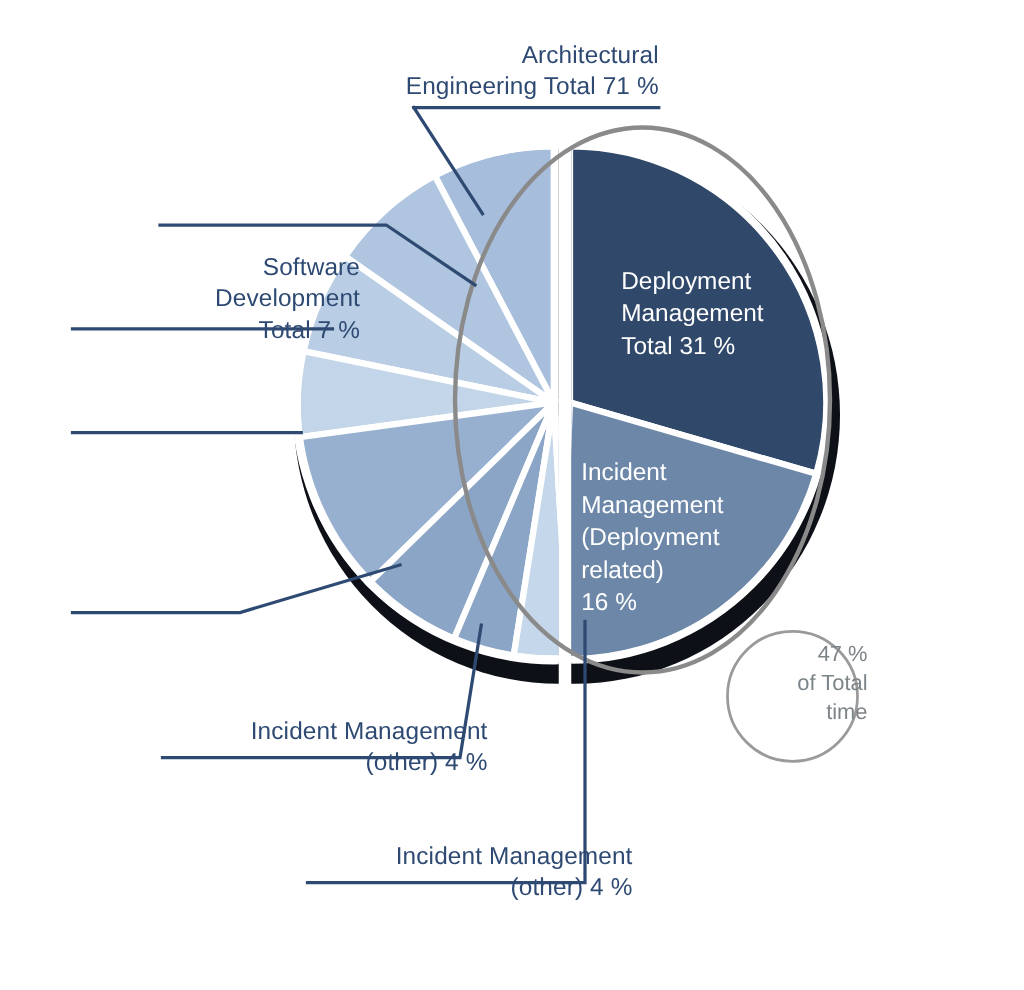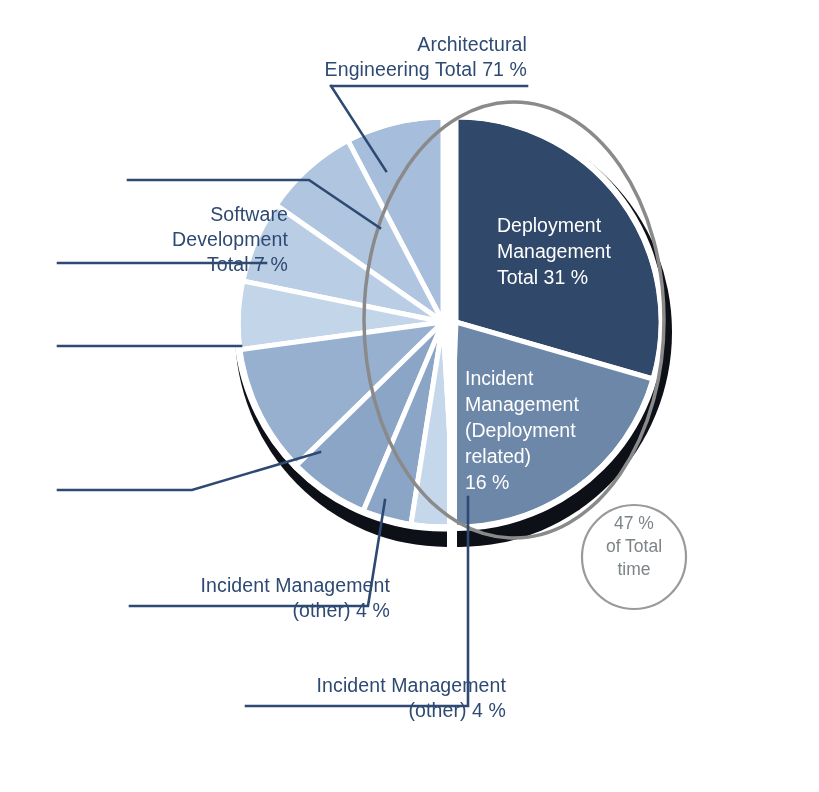--- a/index.html
+++ b/index.html
@@ -115,21 +115,21 @@
   <div class="slice-label lbl-left" style="left:497px; top:212px; width:200px;">Deployment
 Management
 Total 31 %</div>
 
   <div class="slice-label lbl-center" style="left:465px; top:365px; width:160px;">Incident
 Management
 (Deployment
 related)
 16 %</div>
 
-  <div class="badge-text" style="left:574px; top:512px; width:120px;">47 %
+  <div class="badge-text" style="left:574px; top:512px; width:120px;text-align:right;">47 %
 of Total
 time</div>
 
   <div class="callout right" style="left:287px; top:32px; width:240px;">Architectural
 Engineering Total 71 %</div>
 
 
   <div class="callout left" style="left:58px; top:178px; width:230px;">Software
 Development
 Total 7 %</div>

